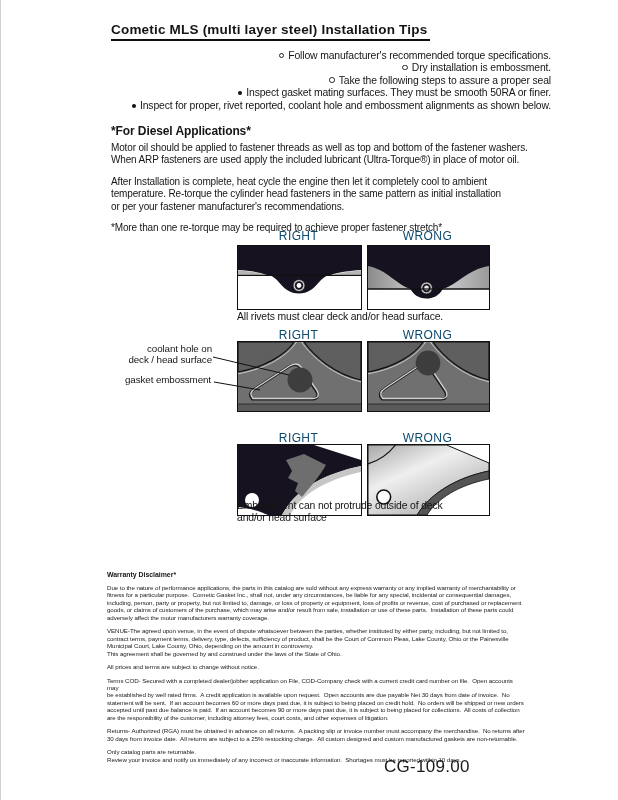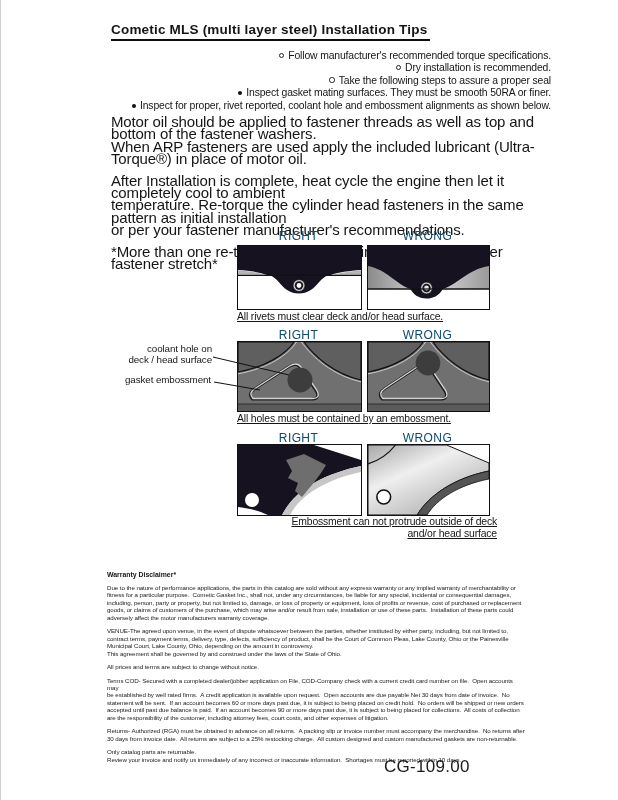--- a/index.html
+++ b/index.html
@@ -18,58 +18,59 @@
   .tips li.sub { margin-left:16px; }
   .b-hollow {
     display:inline-block; width:3.5px; height:3.5px; border:1px solid #222;
     border-radius:50%; margin-right:4px; vertical-align:1px;
   }
   .b-solid {
     display:inline-block; width:4px; height:4px; background:#111;
     border-radius:50%; margin-right:4px; vertical-align:1px;
   }
   .diesel-heading { font-size:12px; font-weight:bold; letter-spacing:-.1px; margin:12px 0 0 0; }
-  .para { font-size:15px; line-height:12.4px; letter-spacing:-.15px; white-space:pre-wrap; margin:9px 0 0 0; }
+  .para { font-size:10px; line-height:12.4px; letter-spacing:-.15px; white-space:pre-wrap; margin:9px 0 0 0; }
   .para.first { margin-top:4px; }
 
   
   .diag-label {
     position:absolute; width:123px; text-align:center; font-size:12px;
     letter-spacing:.4px; color:#0c4a6e;
   }
   .fig {
     position:absolute; width:123px; border:1.8px solid #101010; box-sizing:content-box;
     background:#fff; line-height:0;
   }
   .fig svg { display:block; }
-  .caption { position:absolute; left:236px; font-size:10.4px; letter-spacing:-.15px; line-height:11.5px; white-space:pre-wrap;text-decoration:underline; }
+  .caption { position:absolute; left:236px; font-size:10.4px; letter-spacing:-.15px; line-height:11.5px; white-space:pre-wrap; }
   .callout { position:absolute; text-align:right; font-size:9.8px; line-height:10.8px; letter-spacing:-.1px; white-space:pre-wrap; }
   .leader-overlay { position:absolute; left:0; top:0; pointer-events:none; }
 
   .disclaimer { position:absolute; left:106px; top:571px; width:418px; }
   .disclaimer h3 { font-size:6.9px; margin:0 0 6px 0; letter-spacing:0; }
   .disclaimer p { font-size:6.2px; line-height:7.45px; letter-spacing:-.08px; margin:0 0 6px 0; white-space:pre-wrap; color:#222; }
   .page-number { position:absolute; left:383px; top:757px; font-size:17px; letter-spacing:.3px; color:#1a1a1a; }
 </style>
 </head>
 <body>
 
 <div class="page">
 
   <div class="content">
     <h1 class="title">Cometic MLS (multi layer steel) Installation Tips</h1>
 
     <ul class="tips">
       <li><span class="b-hollow"></span><span>Follow manufacturer's recommended torque specifications.</span></li>
-      <li><span class="b-hollow"></span><span>Dry installation is recommended.</span></li>
+      <li><span class="b-hollow"></span><span>Dry installation is embossment.</span></li>
       <li><span class="b-hollow"></span><span>Take the following steps to assure a proper seal</span></li>
       <li class="sub"><span class="b-solid"></span><span>Inspect gasket mating surfaces.  They must be smooth 50RA or finer.</span></li>
       <li class="sub"><span class="b-solid"></span><span>Inspect for proper, rivet reported, coolant hole and embossment alignments as shown below.</span></li>
     </ul>
 
+    <h2 class="diesel-heading">*For Diesel Applications*</h2>
     <p class="para first">Motor oil should be applied to fastener threads as well as top and bottom of the fastener washers.
 When ARP fasteners are used apply the included lubricant (Ultra-Torque®) in place of motor oil.</p>
     <p class="para">After Installation is complete, heat cycle the engine then let it completely cool to ambient
 temperature. Re-torque the cylinder head fasteners in the same pattern as initial installation
 or per your fastener manufacturer's recommendations.</p>
     <p class="para">*More than one re-torque may be required to achieve proper fastener stretch*</p>
   </div>
 
   <div class="diag-label" style="left:236px; top:229px;">RIGHT</div>
   <div class="diag-label" style="left:366px; top:229px; width:121px;">WRONG</div>
@@ -135,21 +136,20 @@
       <path d="M0,62 H123" stroke="#222" stroke-width="0.8"></path>
       <path d="M58.5,0 C50,13 30,26.5 0,31.8" stroke="#c9c9c9" stroke-width="1" fill="none"></path>
       <path d="M63.5,0 C74,15 95,33.5 123,39.8" stroke="#c9c9c9" stroke-width="1" fill="none"></path>
       <path d="M0,0 H56 C48,12 28,25 0,30 Z" fill="#5f5f5f" stroke="#111" stroke-width="1.2"></path>
       <path d="M66,0 H123 V38 C96,32 76,14 66,0 Z" fill="#5f5f5f" stroke="#111" stroke-width="1.2"></path>
       <path d="M15,56.5 H74 Q83,56.5 79,48.5 L63,25 Q59,19.5 51.5,24 L17,46.5 Q10,51 15,56.5 Z" stroke="#1c1c1c" stroke-width="2.6" fill="none" transform="translate(-0.7,0.7)"></path>
       <path d="M15,56.5 H74 Q83,56.5 79,48.5 L63,25 Q59,19.5 51.5,24 L17,46.5 Q10,51 15,56.5 Z" stroke="#d4d4d4" stroke-width="1.4" fill="none"></path>
       <circle cx="61" cy="21" r="12.5" fill="#3d3d3d"></circle>
     </svg>
   </div>
-  <div class="caption" style="top:413px;">All holes must be contained by an embossment.</div>
 
   <svg class="leader-overlay" width="618" height="800">
     <path d="M212,357 L288,375" stroke="#111" stroke-width="1"></path>
     <path d="M213,382 L259,390" stroke="#111" stroke-width="1"></path>
   </svg>
 
   <div class="diag-label" style="left:236px; top:431px;">RIGHT</div>
   <div class="diag-label" style="left:366px; top:431px; width:121px;">WRONG</div>
 
   <div class="fig" style="left:236px; top:444px;">
@@ -170,21 +170,21 @@
             <stop offset="1" stop-color="#b5b5b5"></stop>
         </linearGradient>
       </defs>
       <rect width="123" height="70" fill="#ffffff"></rect>
       <path d="M0,0 H80 L123,18 V26 C88,33 62,50 50,70 H0 Z" fill="url(#g3)" stroke="#111" stroke-width="1"></path>
       <path d="M28,0 C20,10 10,16 0,19" stroke="#111" stroke-width="1.2" fill="none"></path>
       <path d="M50,70 C62,50 88,33 123,26 L123,34 C92,40 70,54 60,70 Z" fill="#555555" stroke="#111" stroke-width="0.8"></path>
       <circle cx="16" cy="52" r="7" fill="#ffffff" stroke="#111" stroke-width="1.6"></circle>
     </svg>
   </div>
-  <div class="caption" style="top:516px; width:260px;text-align:right;">Embossment can not protrude outside of deck
+  <div class="caption" style="top:500px; width:260px;">Embossment can not protrude outside of deck
 and/or head surface</div>
 
   <div class="disclaimer">
     <h3>Warranty Disclaimer*</h3>
     <p>Due to the nature of performance applications, the parts in this catalog are sold without any express warranty or any implied warranty of merchantability or
 fitness for a particular purpose.  Cometic Gasket Inc., shall not, under any circumstances, be liable for any special, incidental or consequential damages,
 including, person, party or property, but not limited to, damage, or loss of property or equipment, loss of profits or revenue, cost of purchased or replacement
 goods, or claims of customers of the purchase, which may arise and/or result from sale, installation or use of these parts.  Installation of these parts could
 adversely affect the motor manufacturers warranty coverage.</p>
     <p>VENUE-The agreed upon venue, in the event of dispute whatsoever between the parties, whether instituted by either party, including, but not limited to,

